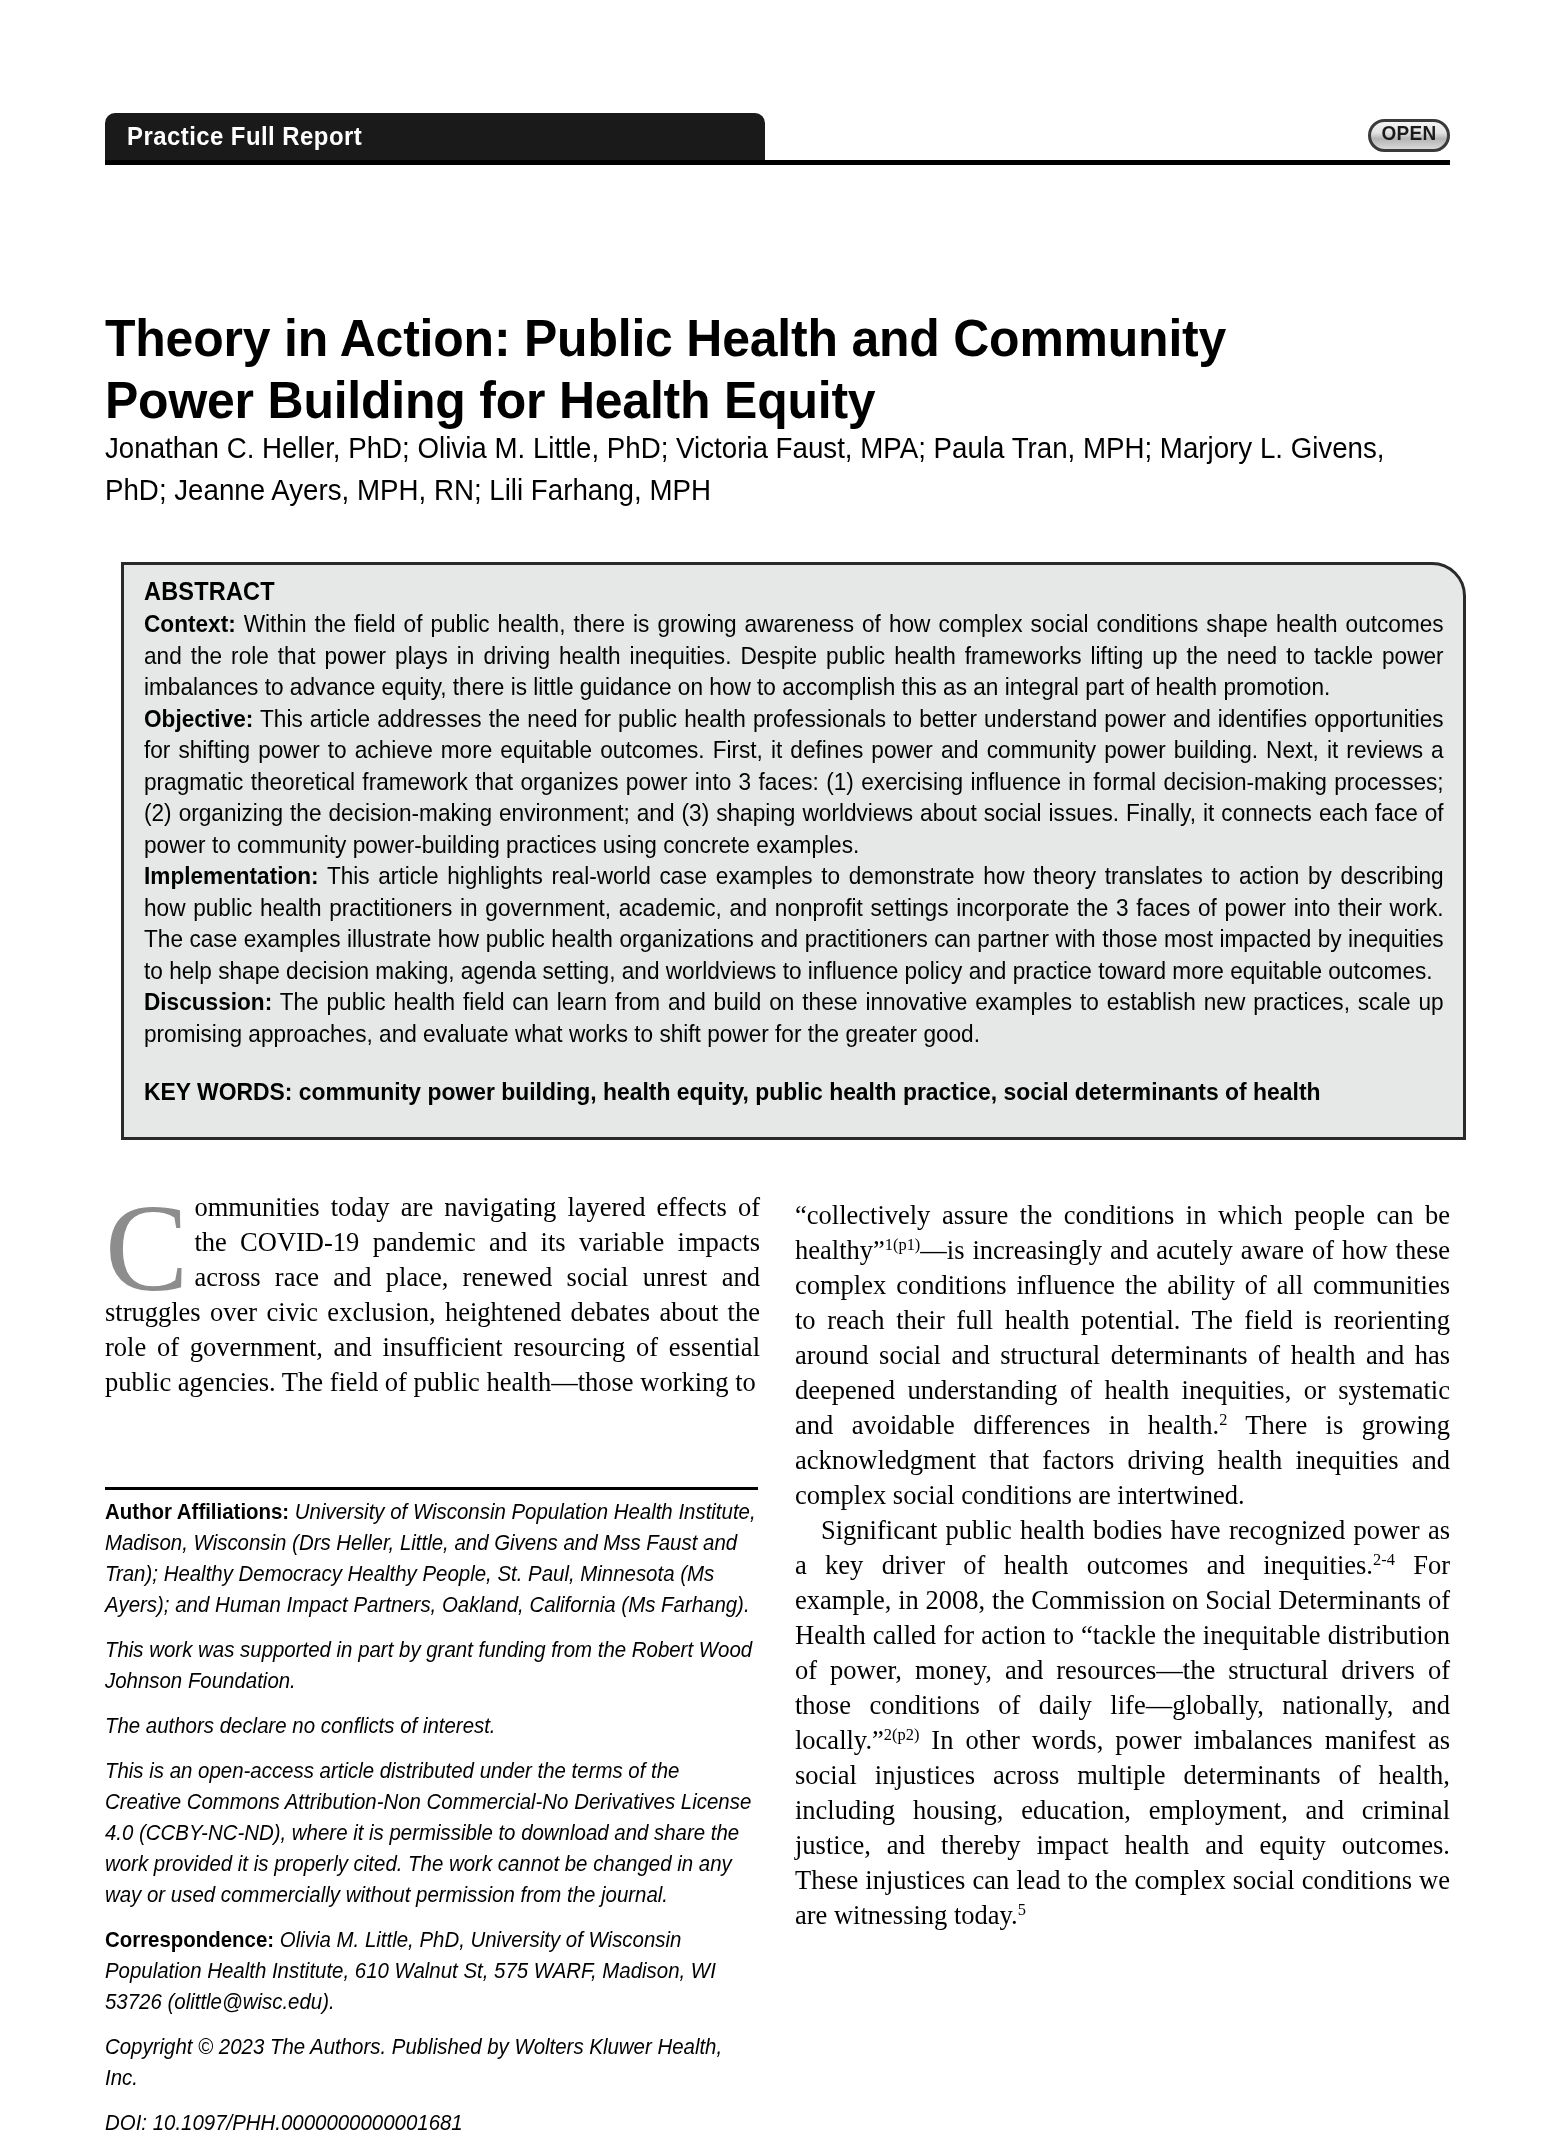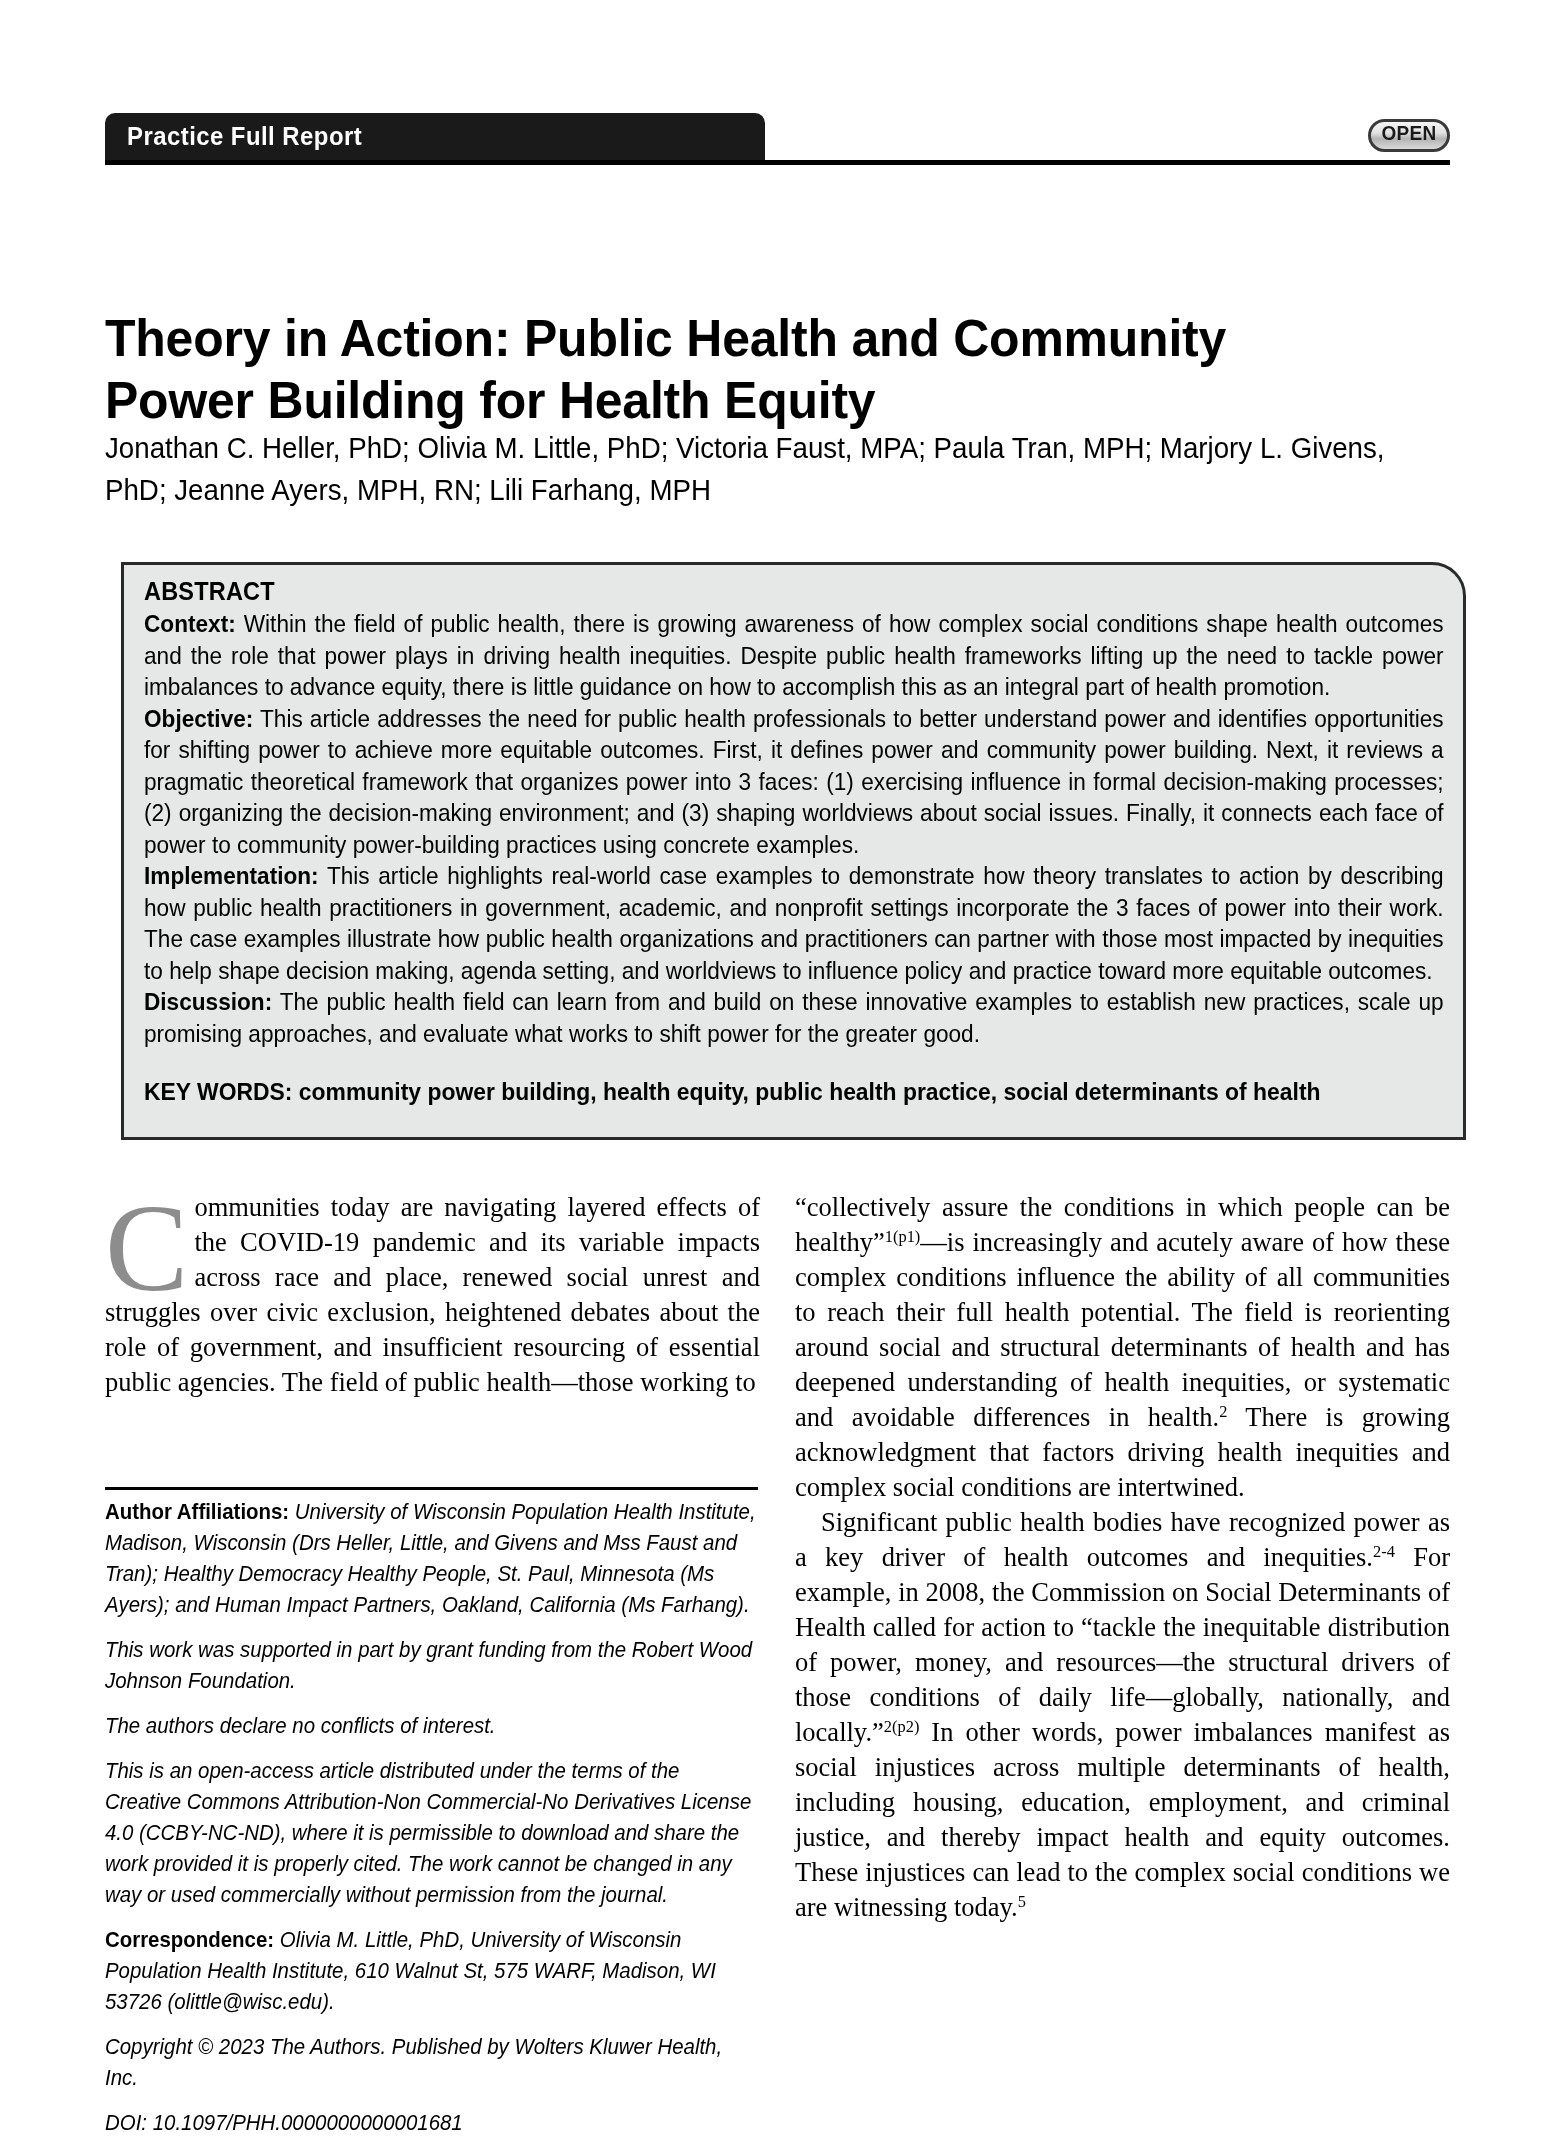--- a/index.html
+++ b/index.html
@@ -169,21 +169,21 @@
     top: 1190px;
     width: 655px;
     font-family: "Liberation Serif", serif;
     font-size: 26.5px;
     line-height: 35px;
     text-align: justify;
     text-justify: inter-word;
     hyphens: manual;
   }
   .col-left  { left: 105px; }
-  .col-right { left: 795px; }
+  .col-right { left: 795px; margin-top: 8px; }
 
   .col p {
     margin: 0;
   }
   .col p.indent {
     text-indent: 26px;
   }
 
   .dropcap-para {
     position: relative;

